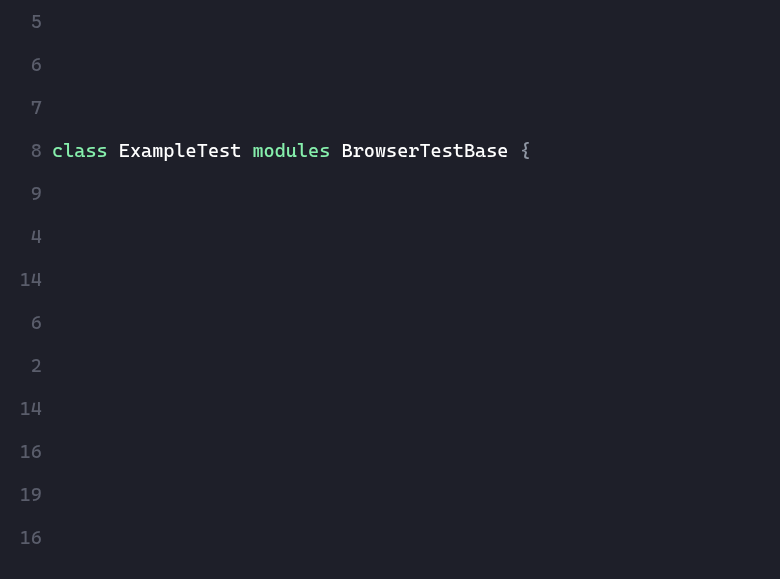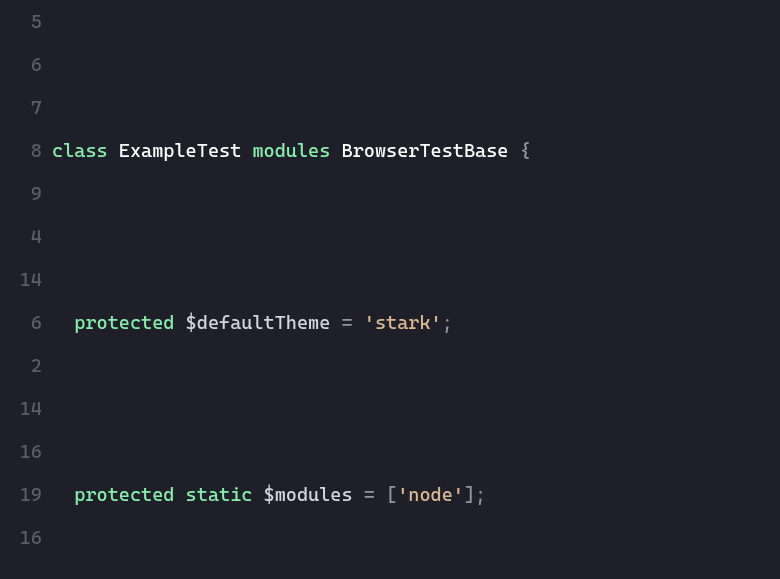--- a/index.html
+++ b/index.html
@@ -54,23 +54,21 @@
     <div class="gline">2</div>
     <div class="gline">14</div>
     <div class="gline">16</div>
     <div class="gline">19</div>
     <div class="gline">16</div>
   </div>
   <div class="code">
 <div class="line"></div>
 <div class="line"><span class="tok-kw">class</span> <span class="tok-type">ExampleTest</span> <span class="tok-kw">modules</span> <span class="tok-type">BrowserTestBase</span> <span class="tok-punc">{</span></div>
 <div class="line"></div>
-<div class="line">  <span class="tok-kw">protected</span> <span class="tok-var">$defaultTheme</span> <span class="tok-op">=</span> <span class="tok-str">'stark'</span><span class="tok-punc">;</span></div>
 <div class="line"></div>
-<div class="line">  <span class="tok-kw">protected</span> <span class="tok-kw">static</span> <span class="tok-var">$modules</span> <span class="tok-op">=</span> <span class="tok-punc">[</span><span class="tok-str">'node'</span><span class="tok-punc">]</span><span class="tok-punc">;</span></div>
 <div class="line"></div>
 
 
 
 
 
 
   </div>
 </div>
 

